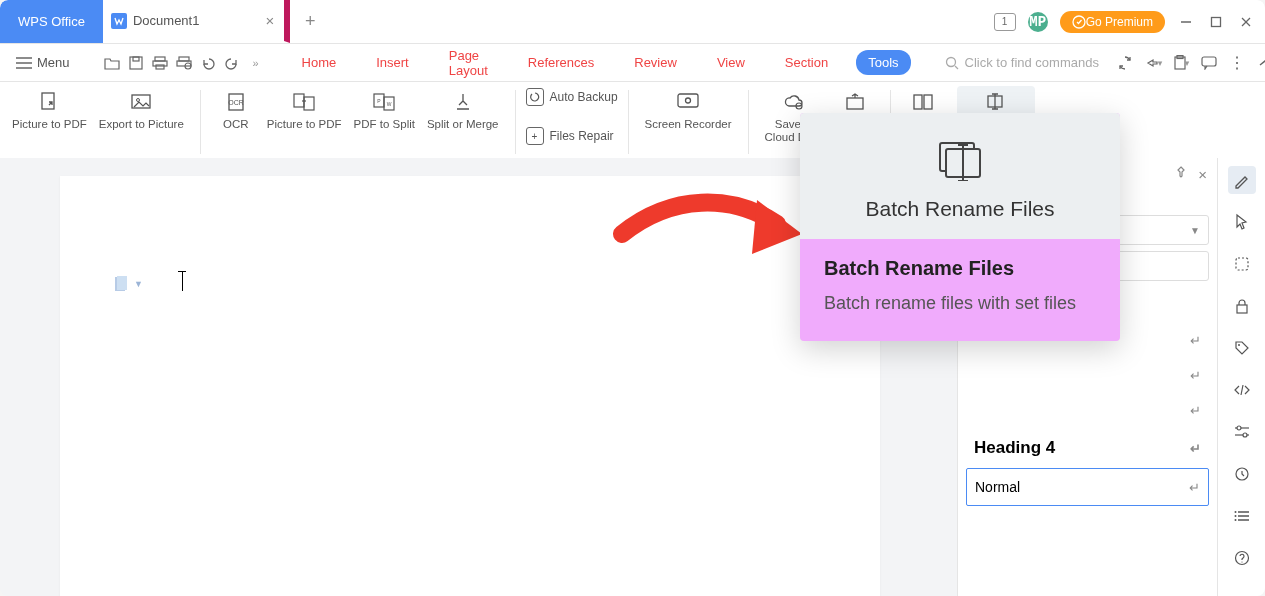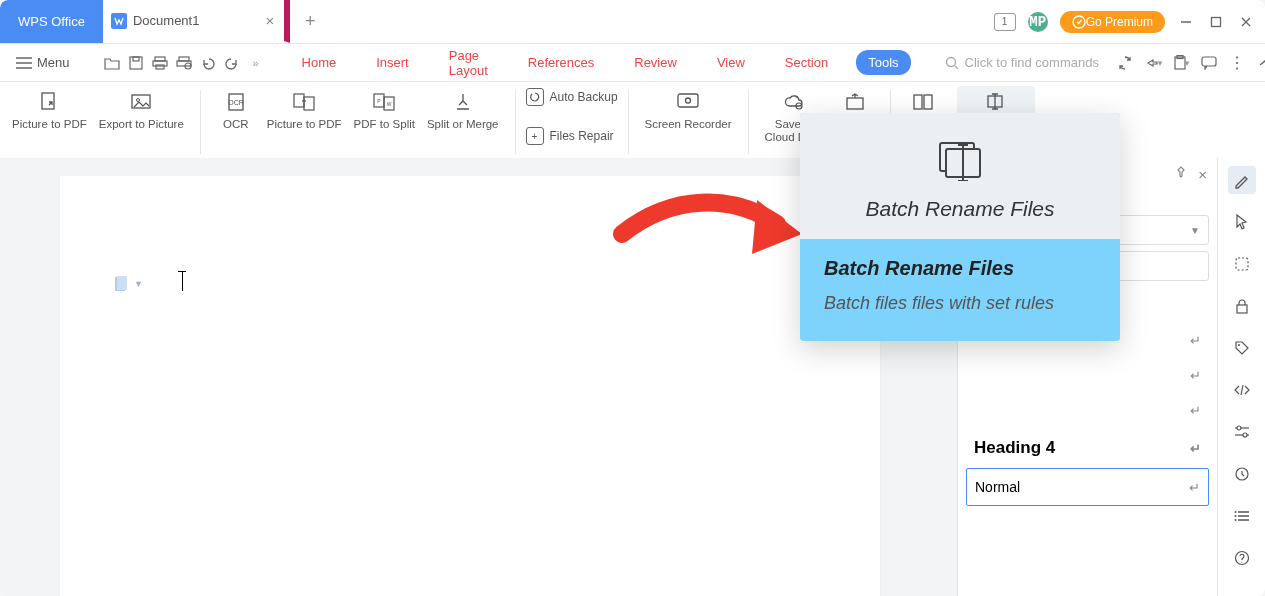--- a/index.html
+++ b/index.html
@@ -53,21 +53,21 @@
   .sp-input { margin:4px 8px 6px; height:30px; border:1px solid #ddd; border-radius:3px;}
   .sp-item { margin:0 8px; padding:10px 8px; display:flex; justify-content:space-between; align-items:center; font-size:14px;}
   .sp-item .ret { color:#888; font-size:13px;}
   .sp-item.h4 { font-weight:700; font-size:17px;}
   .sp-item.selected { border:1px solid #4b8bf4; border-radius:2px;}
   
   .right-rail { position:absolute; top:158px; right:0; bottom:0; width:48px; background:#fff; border-left:1px solid #e5e5e5; display:flex; flex-direction:column; align-items:center; padding-top:8px; gap:14px; color:#555;}
   .right-rail > div { width:28px; height:28px; display:flex; align-items:center; justify-content:center; cursor:pointer; border-radius:4px;}
   .right-rail > div.active { background:#e6ecf3;}
   
-  .tooltip-card { position:absolute; left:800px; top:113px; width:320px; background:#7dd3fc; border-radius:4px; box-shadow:0 8px 30px rgba(0,0,0,0.18); z-index:50; overflow:hidden;font-style:italic;}
+  .tooltip-card { position:absolute; left:800px; top:113px; width:320px; background:#f0abfc; border-radius:4px; box-shadow:0 8px 30px rgba(0,0,0,0.18); z-index:50; overflow:hidden;}
   .tt-top { background:#eceff1; padding:24px 24px 18px; display:flex; flex-direction:column; align-items:center; gap:16px;}
   .tt-top .title { font-size:21px; color:#333; font-weight:500;}
   .tt-body { padding:18px 24px 24px;}
   .tt-body h3 { font-size:20px; font-weight:700; color:#222; margin-bottom:10px;}
   .tt-body p { font-size:18px; color:#555; line-height:1.5;}
   
   .arrow { position:absolute; left:612px; top:184px; z-index:45;}
   
   svg { display:block; }
 </style>
@@ -484,15 +484,15 @@
     <svg width="52" height="44">
       <rect x="6" y="6" width="34" height="28" rx="2" fill="none" stroke="#444" stroke-width="2"></rect>
       <rect x="12" y="12" width="34" height="28" rx="2" fill="#eceff1" stroke="#444" stroke-width="2"></rect>
       <line x1="29" y1="8" x2="29" y2="44" stroke="#444" stroke-width="2"></line>
       <path d="M24 8h10M24 44h10" stroke="#444" stroke-width="2"></path>
     </svg>
     <div class="title">Batch Rename Files</div>
   </div>
   <div class="tt-body">
     <h3>Batch Rename Files</h3>
-    <p>Batch files files with set rules</p>
+    <p>Batch rename files with set files</p>
   </div>
 </div>
 
 </body></html>

